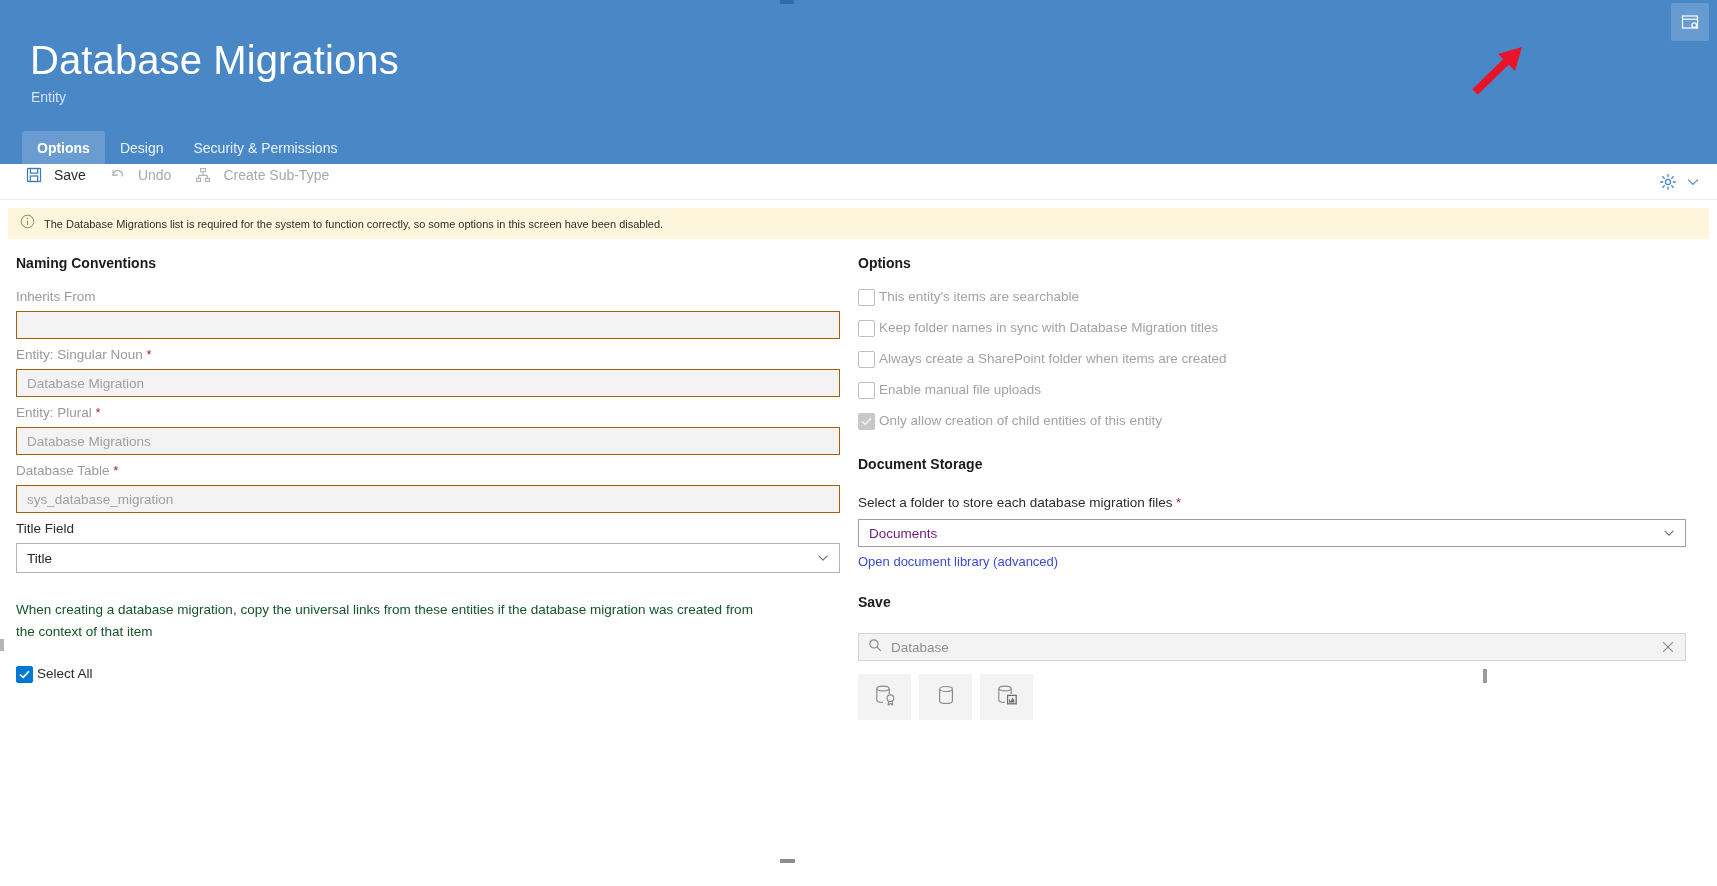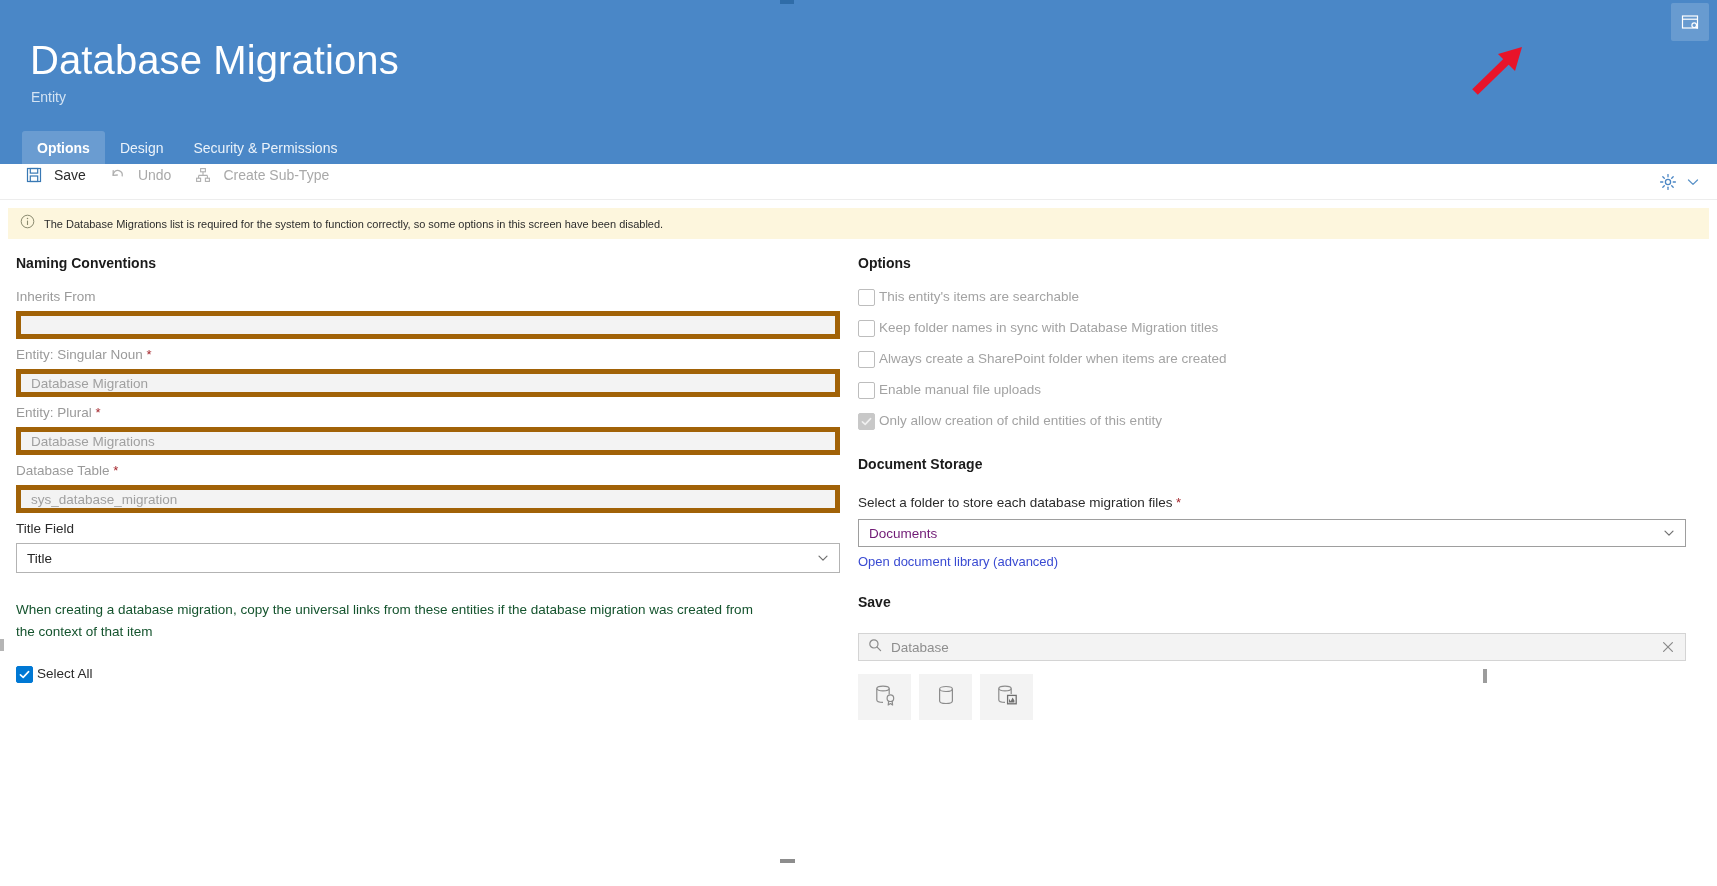--- a/index.html
+++ b/index.html
@@ -168,21 +168,21 @@
     margin-bottom: 6px;
     line-height: 17px;
   }
   .field-label.enabled { color: #2b2b2b; }
   .req { color: #a4262c; font-size: 13px; }
 
   .input {
     width: 824px;
     height: 28px;
     background: #f3f3f3;
-    border: 5px solid #a16207;
+    border: 1px solid #a16207;
     font-size: 13.5px;
     color: #a0a0a0;
     display: flex;
     align-items: center;
     padding-left: 10px;
   }
   .input.empty { height: 28px; }
   .select {
     width: 824px;
     height: 30px;

